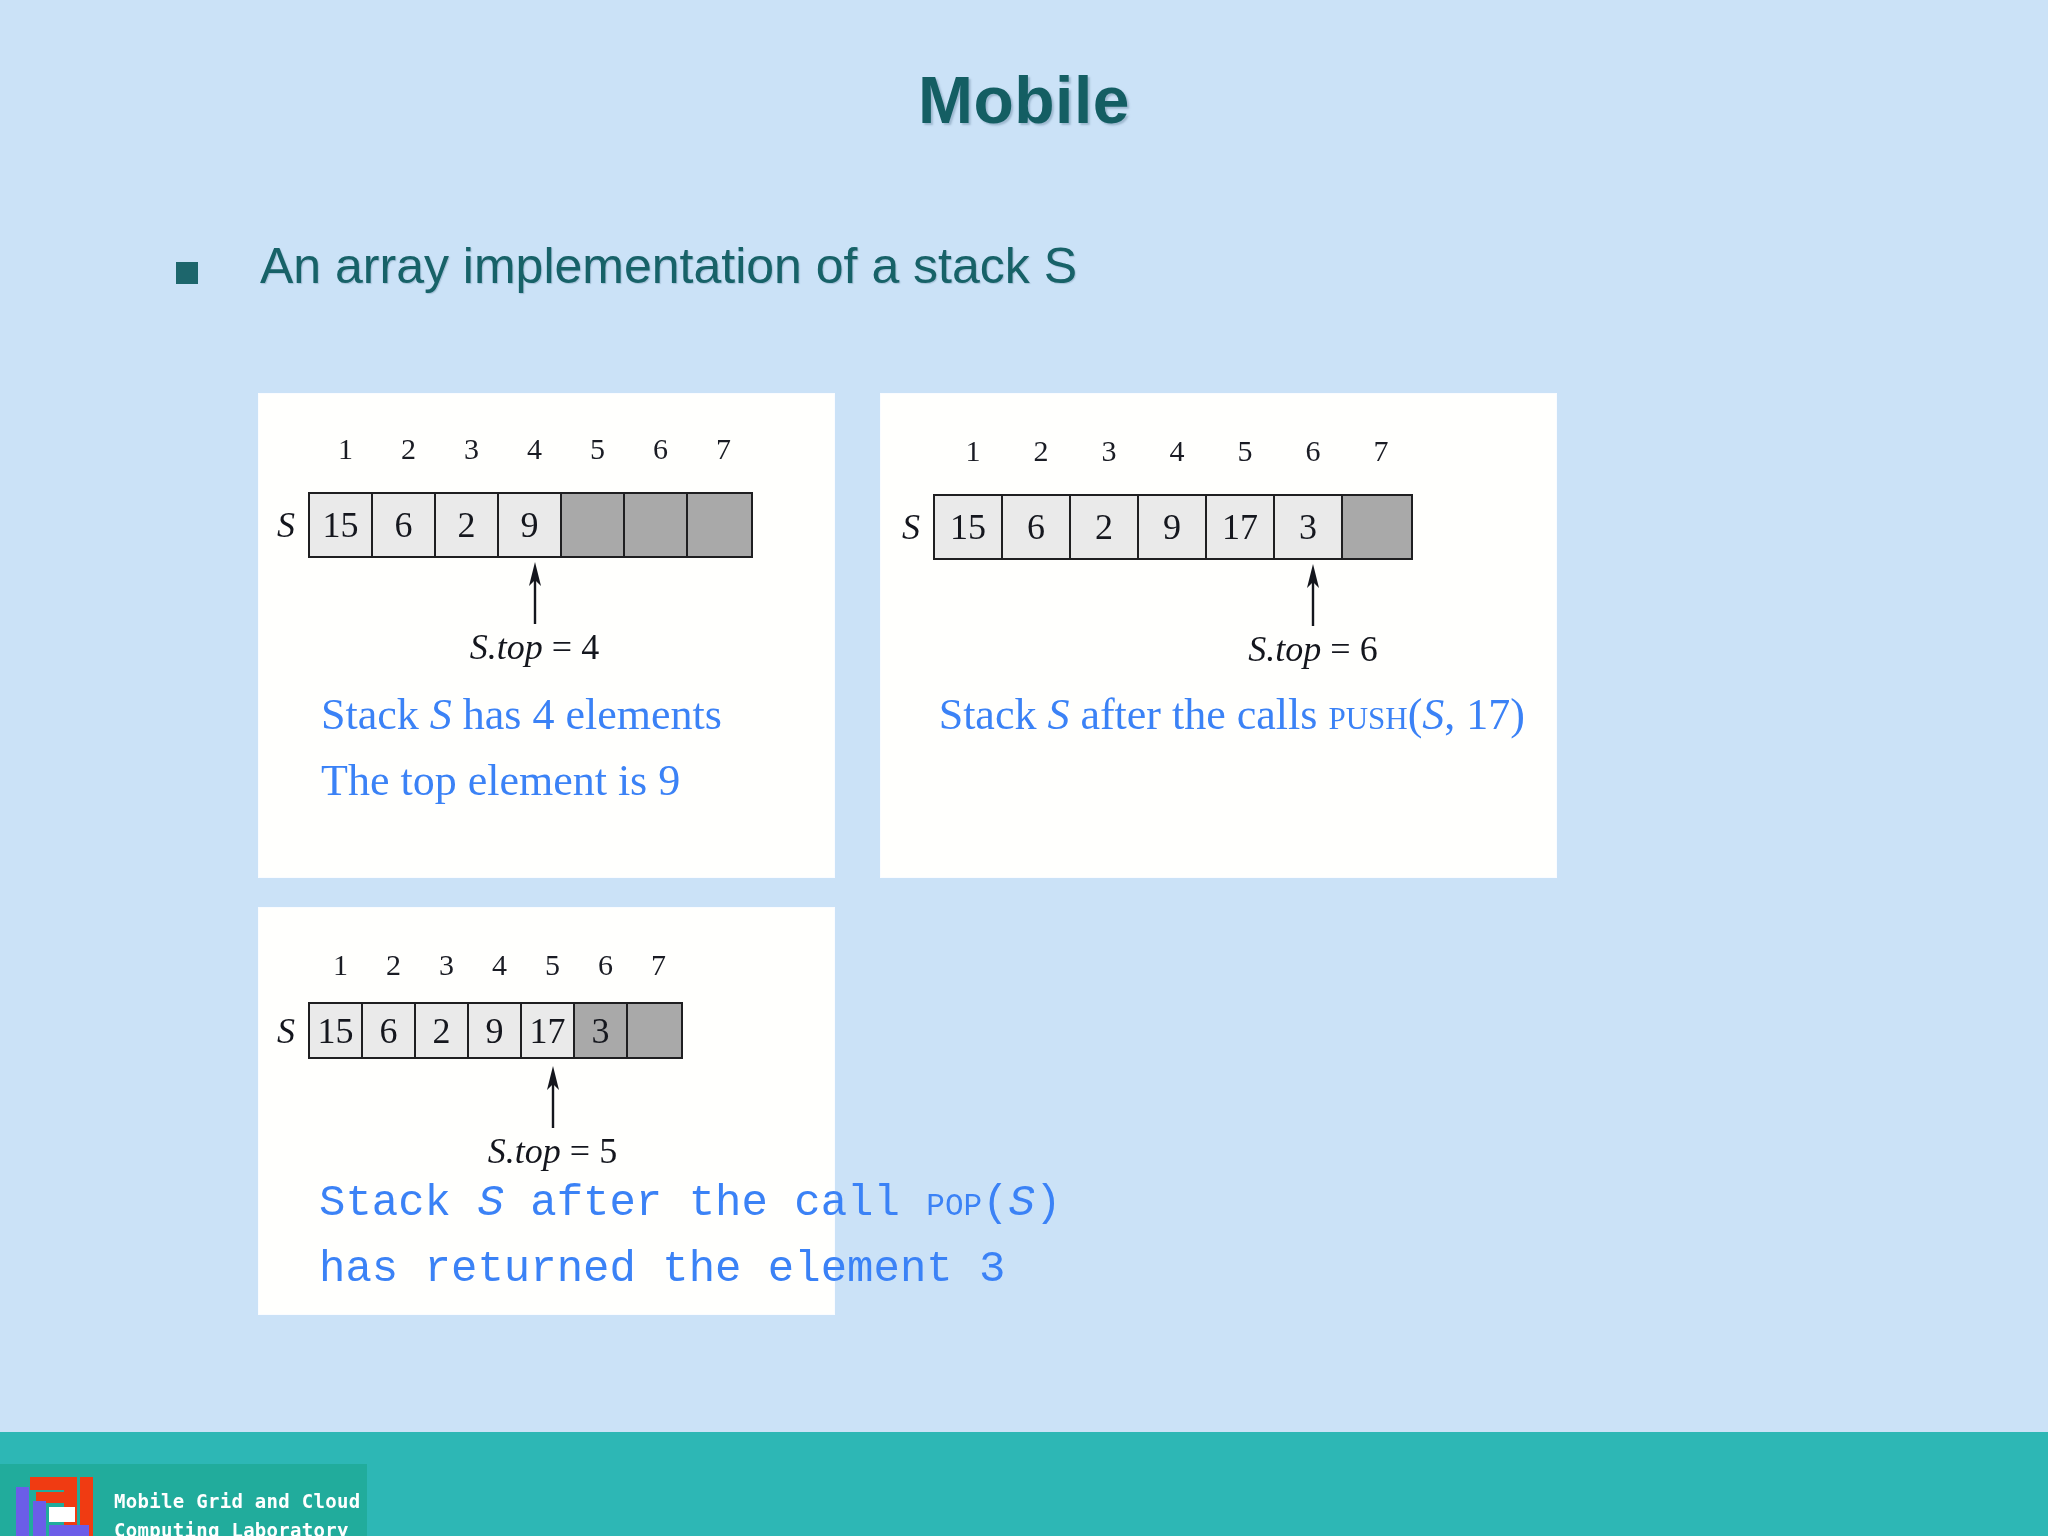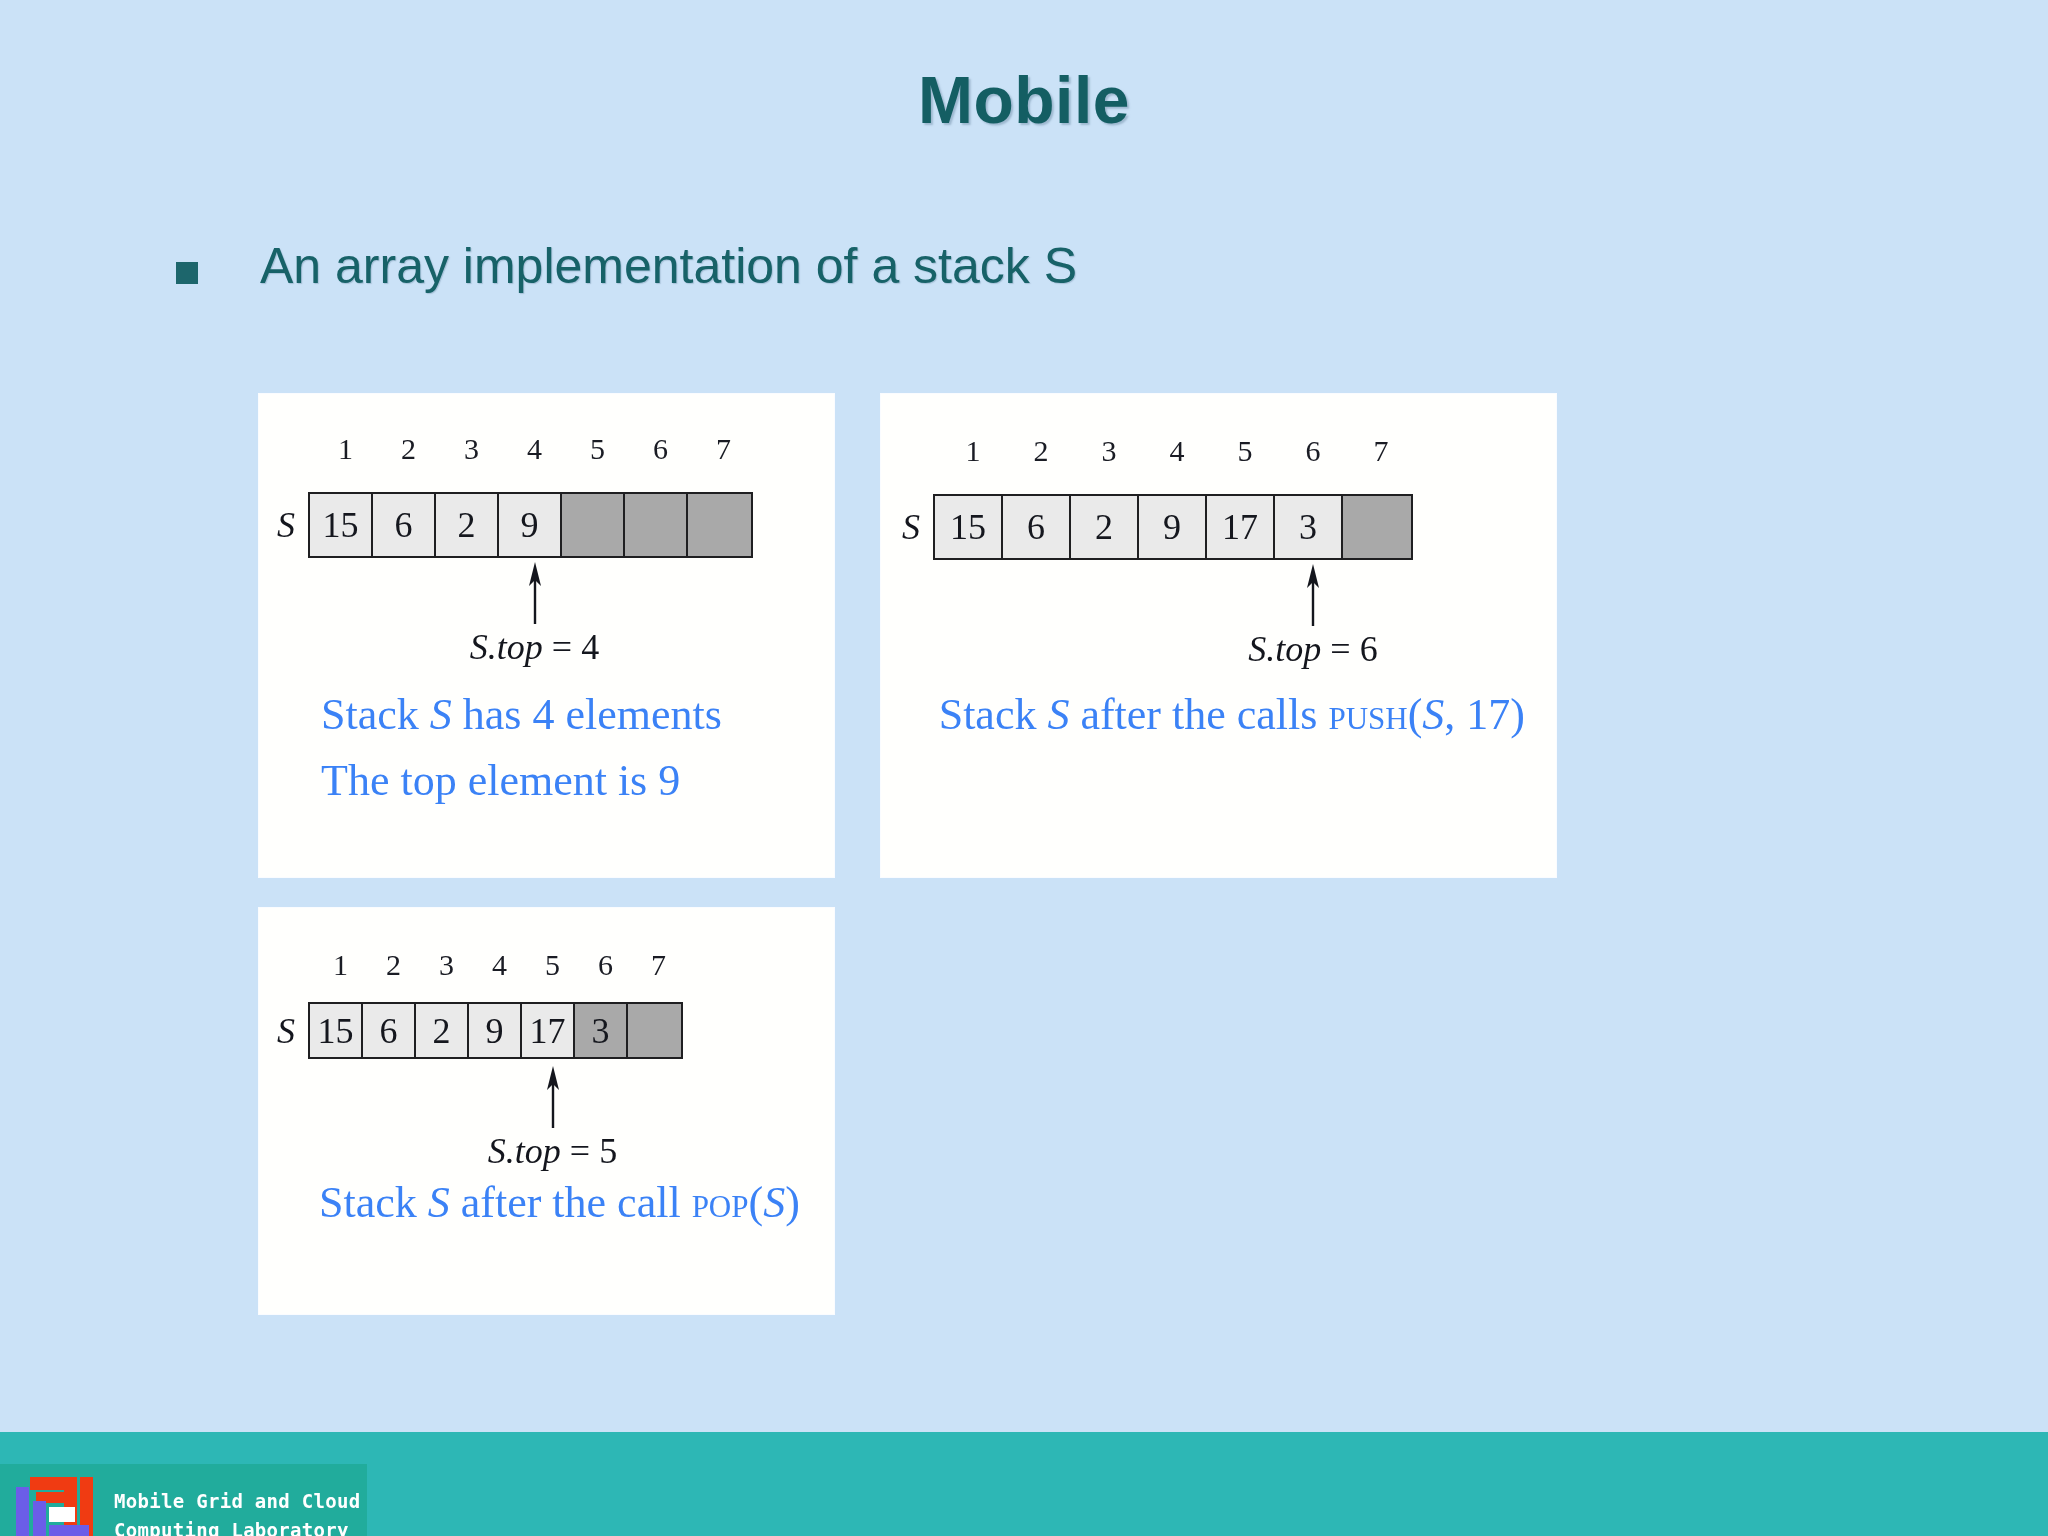--- a/index.html
+++ b/index.html
@@ -302,22 +302,23 @@
           <div class="cell empty" style="width: 53px; height: 53px;"></div>
         </div>
       </div>
       <div class="top-marker" style="left: 173.5px; top: 158px; width: 240px;">
         <svg class="arrow-svg" width="40" height="62" viewBox="0 0 40 62">
           <path d="M20 62 L20 16" stroke="#14161d" stroke-width="2.4"></path>
           <path d="M20 0 L26 24 L20 18 L14 24 Z" fill="#14161d"></path>
         </svg>
         <div class="top-label"><span class="ital">S.top</span><span> = </span><span>5</span></div>
       </div>
-      <div class="caption" style="left: 60px; top: 262px; width: 460px;">
+      <div class="caption" style="left: 60px; top: 262px; width: 460px; font-family: Liberation Mono, monospace;">
         <div class="caption-line"><span>Stack </span><span class="ital">S</span><span> after the call </span><span class="sc">Pop</span><span>(</span><span class="ital">S</span><span>)</span></div>
+        <div class="caption-line"><span>has returned the element 3</span></div>
       </div>
     </div>
 </div>
 
 <div class="footer-bar">
   <div class="footer-brand">
     <span class="brand-logo">
       <i style="left:14px;  top:0px;   width:44px; height:13px; background:#f03b12;"></i>
       <i style="left:20px;  top:15px;  width:38px; height:11px; background:#f03b12;"></i>
       <i style="left:48px;  top:0px;   width:13px; height:48px; background:#f03b12;"></i>

